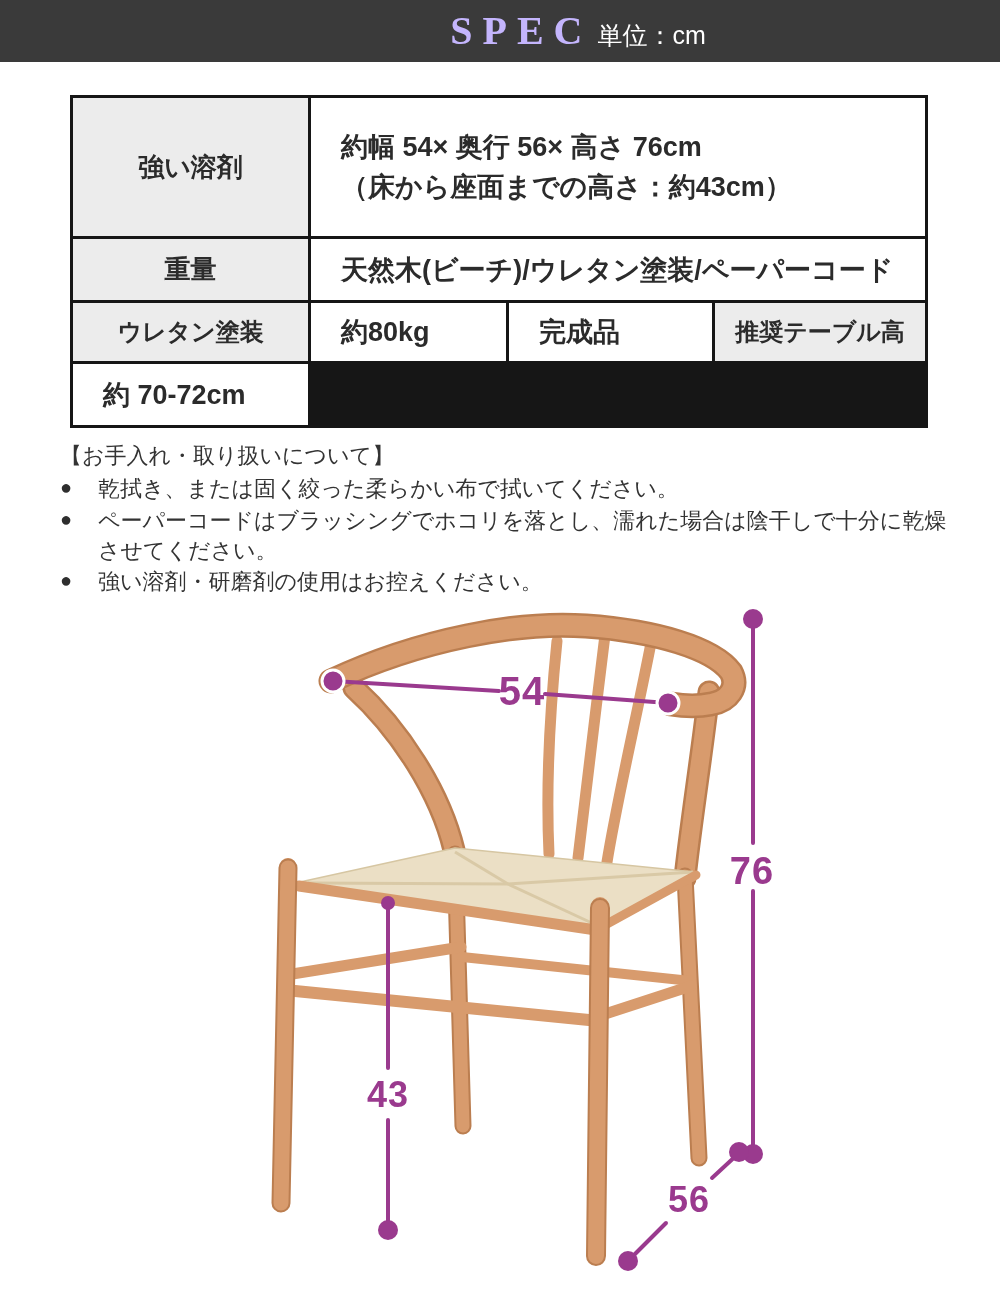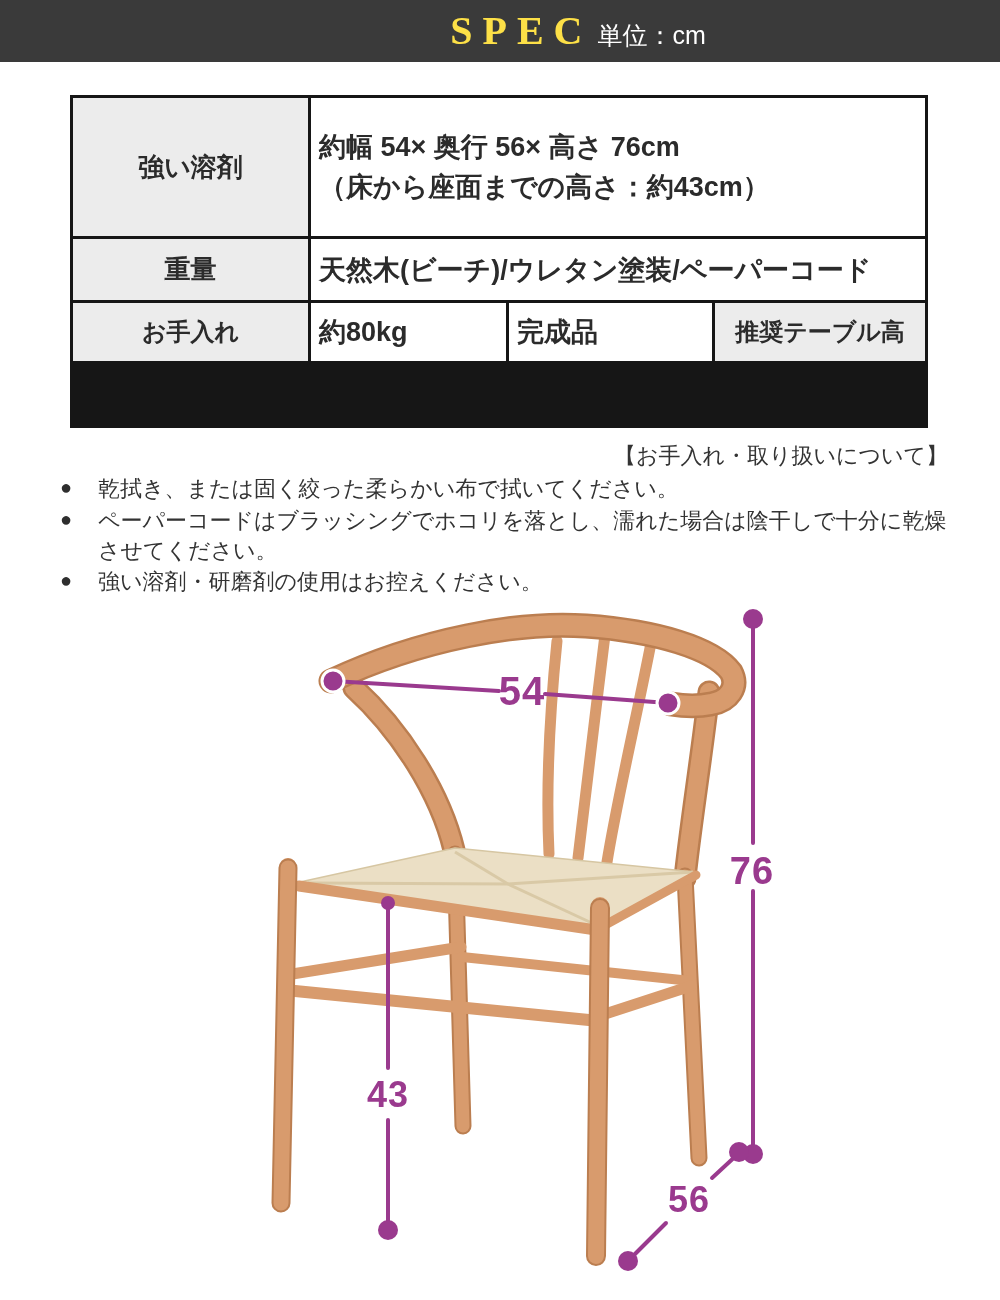--- a/index.html
+++ b/index.html
@@ -8,41 +8,41 @@
     font-family:"Liberation Sans","DejaVu Sans",sans-serif;color:#2f2f2f;
   }
   
   .header-bar{
     position:absolute;left:0;top:0;width:1000px;height:62px;background:#3a3a3a;
     display:flex;align-items:center;justify-content:center;
   }
   .header-inner{display:flex;align-items:baseline;transform:translateX(78px);}
   .spec-title{
     font-family:"Liberation Serif","DejaVu Serif",serif;
-    color:#fde047;font-size:40px;font-weight:600;letter-spacing:10px;line-height:1;
+    color:#c4b5fd;font-size:40px;font-weight:600;letter-spacing:10px;line-height:1;
   }
   .unit-label{color:#fff;font-size:25px;font-weight:500;margin-left:5px;line-height:1;}
   
   .spec-table{
     position:absolute;left:70px;top:95px;
     display:grid;
     grid-template-columns:235px 195px 203px 210px;
     grid-template-rows:138px 61px 58px 61px;
     gap:3px;background:#161616;border:3px solid #161616;
   }
   .cell{display:flex;align-items:center;}
   .lbl{background:#ececec;justify-content:center;font-weight:700;font-size:26px;color:#2b2b2b;}
-  .val{background:#fff;padding-left:8px;font-weight:700;font-size:27px;color:#2b2b2b;}
+  .val{background:#fff;padding-left:30px;font-weight:700;font-size:27px;color:#2b2b2b;}
   .span3{grid-column:2/5;}
   .val-col{flex-direction:column;align-items:flex-start;justify-content:center;line-height:1.5;}
   .note-line{color:#b5b5b5;font-size:25px;font-weight:700;}
   .lbl-small{font-size:24px;}
   
   .care{position:absolute;left:60px;top:441px;width:888px;font-size:22px;color:#333;line-height:1.38;}
-  .care-title{margin-bottom:3px;text-align:right;}
+  .care-title{margin-bottom:3px;}
   .care-item{display:flex;margin-bottom:1px;}
   .care-bullet{width:38px;flex:0 0 38px;font-size:20px;color:#2e2e2e;}
   .care-text{flex:1;}
   
   .diagram{position:absolute;left:0;top:0;width:1000px;height:1300px;}
   .dim-text{font-family:"Liberation Sans","DejaVu Sans",sans-serif;font-weight:700;letter-spacing:1px;}
 </style>
 </head>
 <body>
 
@@ -57,25 +57,26 @@
 
   <div class="cell lbl">強い溶剤</div>
   <div class="cell val val-col span3">
     <div>約幅 54× 奥行 56× 高さ 76cm</div>
     <div>（床から座面までの高さ：約43cm）</div>
   </div>
 
   <div class="cell lbl">重量</div>
 
   <div class="cell val span3">天然木(ビーチ)/ウレタン塗装/ペーパーコード</div>
-  <div class="cell lbl lbl-small">お手入れ</div>
+  <div class="cell lbl lbl-small">ウレタン塗装</div>
   <div class="cell val">約80kg</div>
 
   <div class="cell val">完成品</div>
   <div class="cell lbl lbl-small">推奨テーブル高</div>
+  <div class="cell val">約 70-72cm</div>
 </div>
 
 <div class="care">
   <div class="care-title">【お手入れ・取り扱いについて】</div>
   <div class="care-item">
     <span class="care-bullet">●</span>
     <span class="care-text">乾拭き、または固く絞った柔らかい布で拭いてください。</span>
   </div>
   <div class="care-item">
     <span class="care-bullet">●</span>

